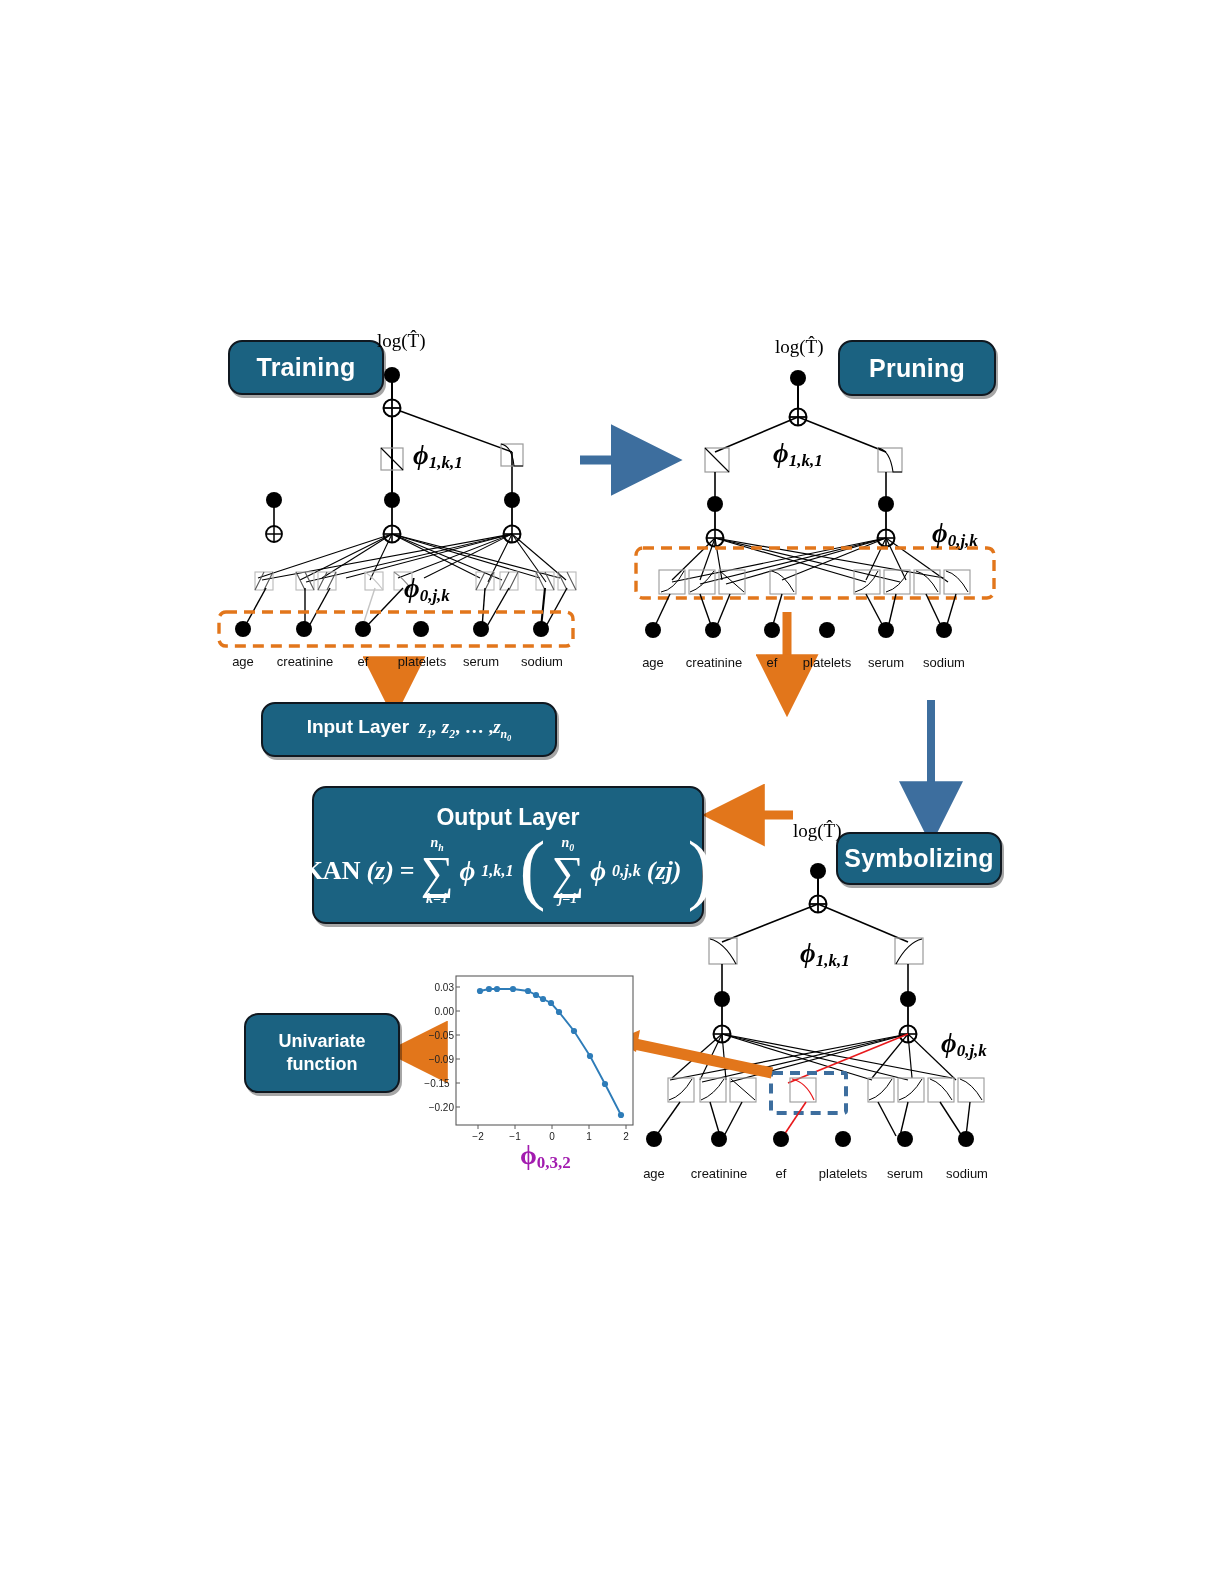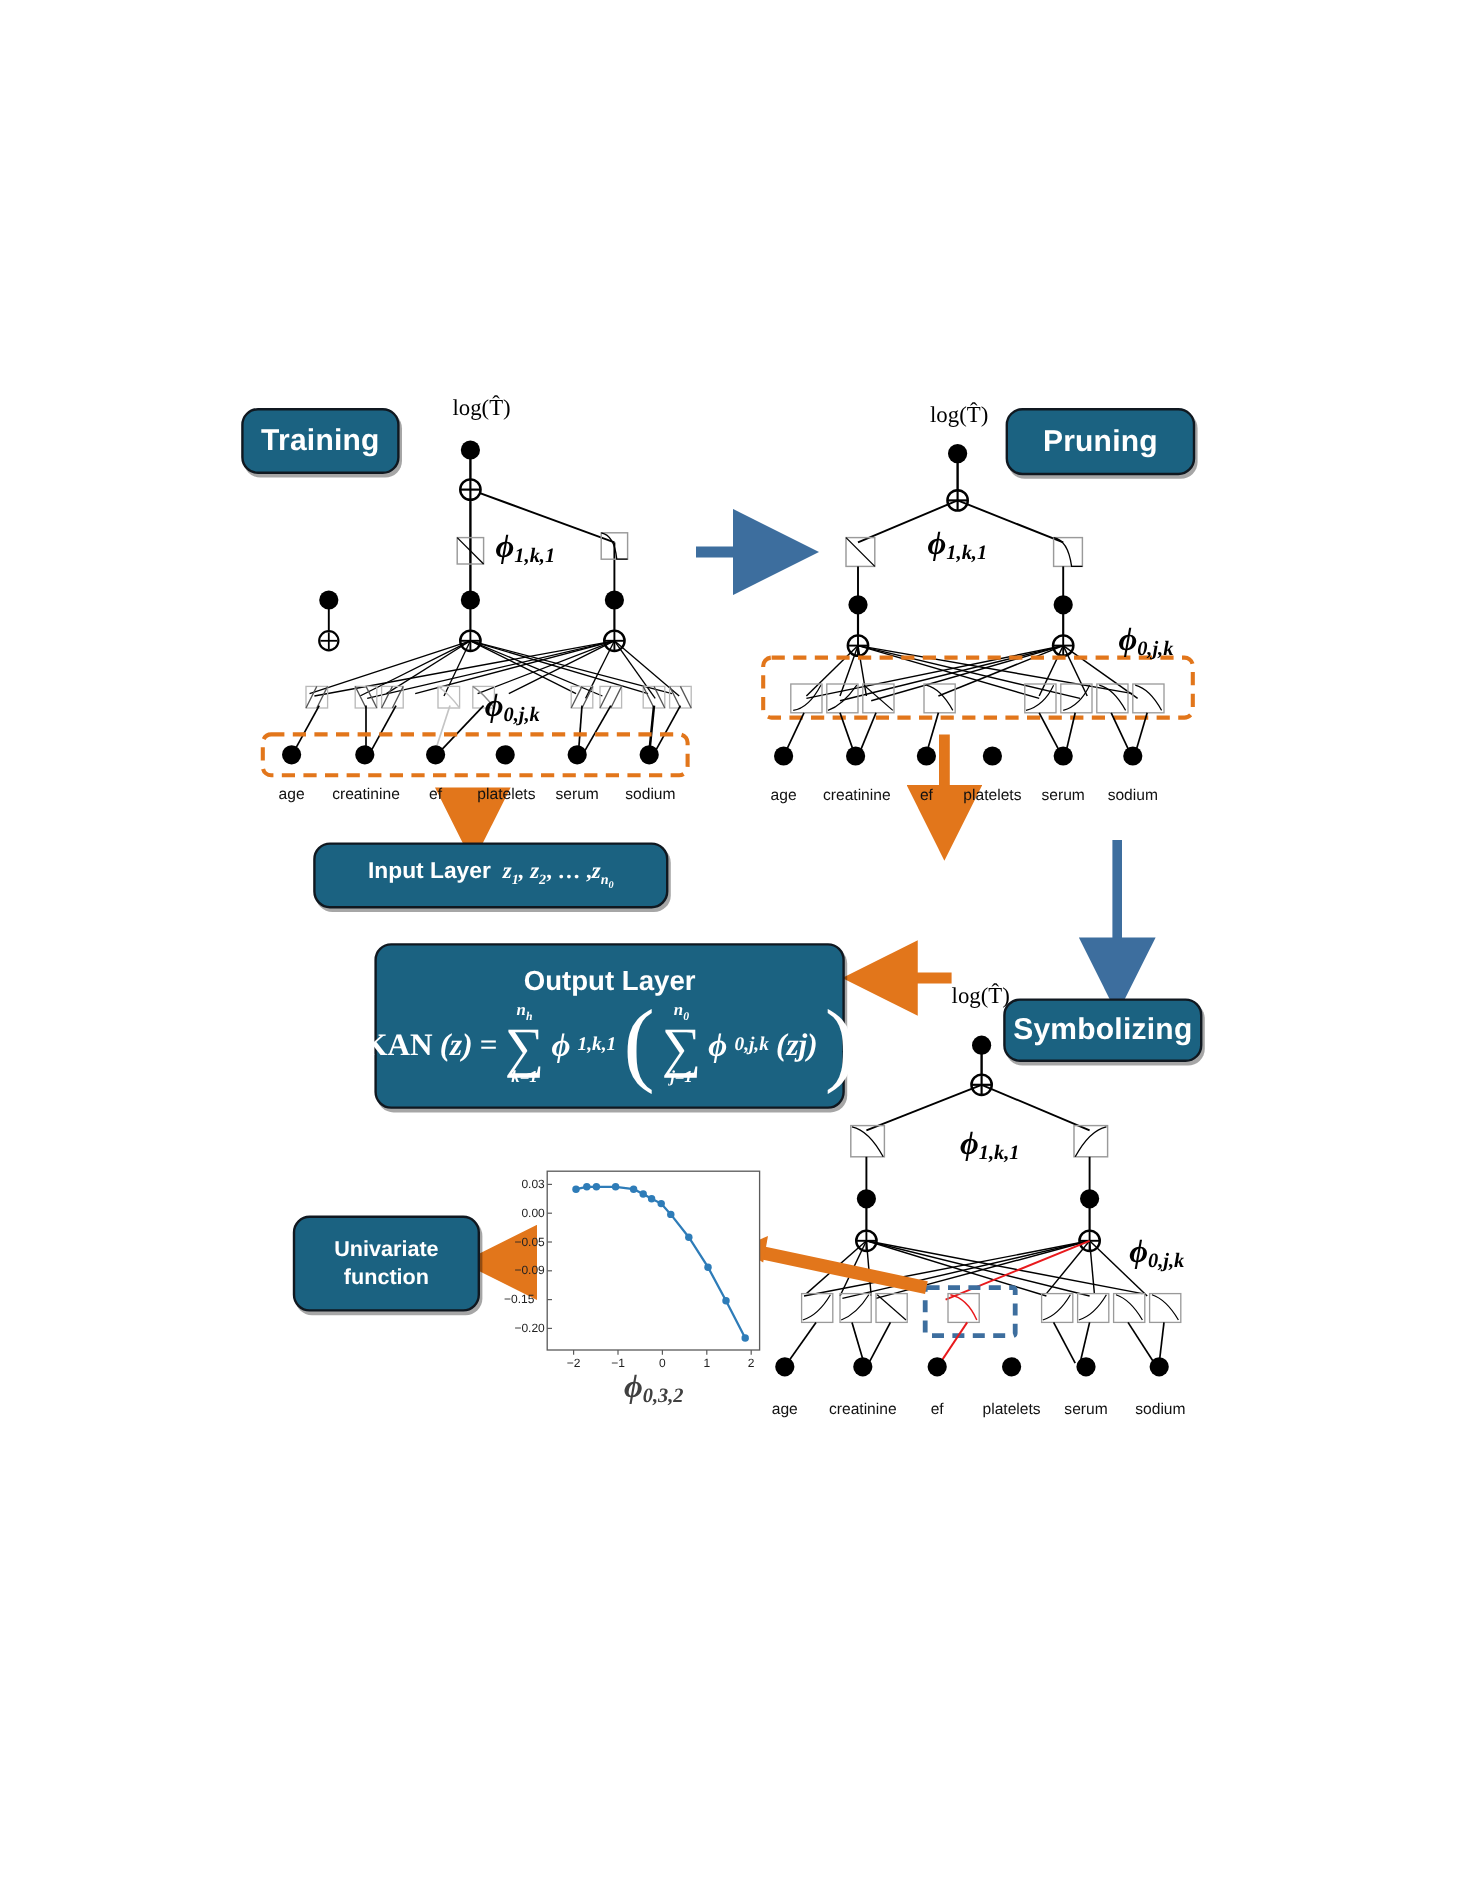--- a/index.html
+++ b/index.html
@@ -51,21 +51,21 @@
     font-size:19px;color:#000;white-space:nowrap;
   }
 
   .axlabel{
     position:absolute;font-family:"Liberation Sans",sans-serif;
     font-size:13px;color:#111;white-space:nowrap;text-align:center;
   }
 
   .figcaption{
     position:absolute;font-family:"Liberation Serif",serif;
-    font-weight:bold;font-style:italic;color:#404040;white-space:nowrap;
+    font-weight:bold;color:#a21caf;white-space:nowrap;
   }
   .figcaption .p{font-size:27px;}
   .figcaption .s{font-size:17px;vertical-align:sub;}
 
   
   .kanformula{
     display:flex;align-items:center;justify-content:center;
     font-family:"Liberation Serif", serif;color:#fff;
     font-size:26px;gap:6px;
   }
@@ -437,21 +437,21 @@
         <circle cx="551" cy="1003" r="3.1"></circle>
         <circle cx="559" cy="1012" r="3.1"></circle>
         <circle cx="574" cy="1031" r="3.1"></circle>
         <circle cx="590" cy="1056" r="3.1"></circle>
         <circle cx="605" cy="1084" r="3.1"></circle>
         <circle cx="621" cy="1115" r="3.1"></circle>
       </g>
     </g>
   </svg>
 
-  <div class="pill big" style="left:201px;top:340px;width:132px;height:55px;">
+  <div class="pill big" style="left:228px;top:340px;width:156px;height:55px;">
     <span>Training</span>
   </div>
 
   <div class="pill big" style="left:838px;top:340px;width:158px;height:56px;">
     <span>Pruning</span>
   </div>
 
   <div class="pill big" style="left:836px;top:832px;width:166px;height:53px;text-align:center;">
     <span>Symbolizing</span>
   </div>
@@ -545,21 +545,21 @@
 
   <div class="pill small" style="left:244px;top:1013px;width:156px;height:80px;flex-direction:column;gap:2px;">
     <span>Univariate</span>
     <span>function</span>
   </div>
 
   <div class="tick" style="left:424px;top:982px;width:30px;text-align:right;">0.03</div>
   <div class="tick" style="left:424px;top:1006px;width:30px;text-align:right;">0.00</div>
   <div class="tick" style="left:420px;top:1030px;width:34px;text-align:right;">−0.05</div>
   <div class="tick" style="left:420px;top:1054px;width:34px;text-align:right;">−0.09</div>
-  <div class="tick" style="left:420px;top:1078px;width:34px;text-align:left;">−0.15</div>
+  <div class="tick" style="left:420px;top:1078px;width:34px;text-align:center;">−0.15</div>
   <div class="tick" style="left:420px;top:1102px;width:34px;text-align:right;">−0.20</div>
 
   <div class="tick" style="left:468px;top:1131px;width:20px;text-align:center;">−2</div>
   <div class="tick" style="left:505px;top:1131px;width:20px;text-align:center;">−1</div>
   <div class="tick" style="left:542px;top:1131px;width:20px;text-align:center;">0</div>
   <div class="tick" style="left:579px;top:1131px;width:20px;text-align:center;">1</div>
   <div class="tick" style="left:616px;top:1131px;width:20px;text-align:center;">2</div>
 
   <div class="figcaption" style="left:520px;top:1140px;">
     <span class="p">ϕ</span><span class="s">0,3,2</span>

